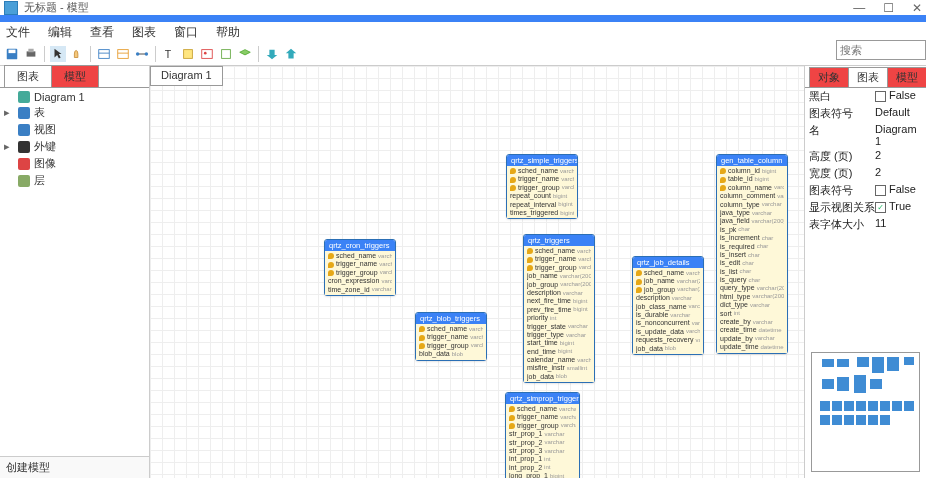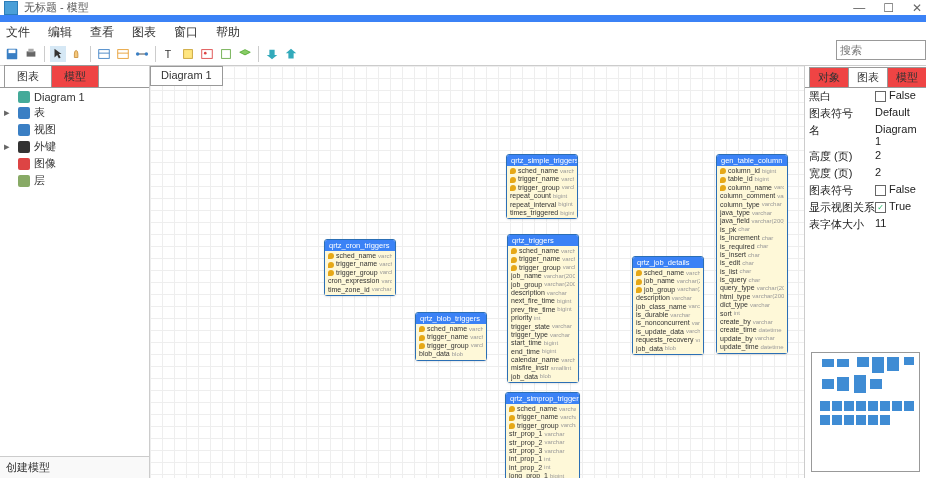--- a/index.html
+++ b/index.html
@@ -255,21 +255,21 @@
           <div class="row">
             <span class="col">cron_expression</span> 
             <span class="typ">varchar</span>
           </div>
           <div class="row">
             <span class="col">time_zone_id</span> 
             <span class="typ">varchar</span>
           </div>
         </div>
       </div>
-      <div class="entity" style="left: 357px; top: 168px; width: 72px;">
+      <div class="entity" style="left: 373px; top: 168px; width: 72px;">
         <div class="hd">qrtz_triggers</div>
         <div class="bd">
           <div class="row">
             <span class="key"></span>
             <span class="col">sched_name</span> 
             <span class="typ">varchar(120)</span>
           </div>
           <div class="row">
             <span class="key"></span>
             <span class="col">trigger_name</span> 

